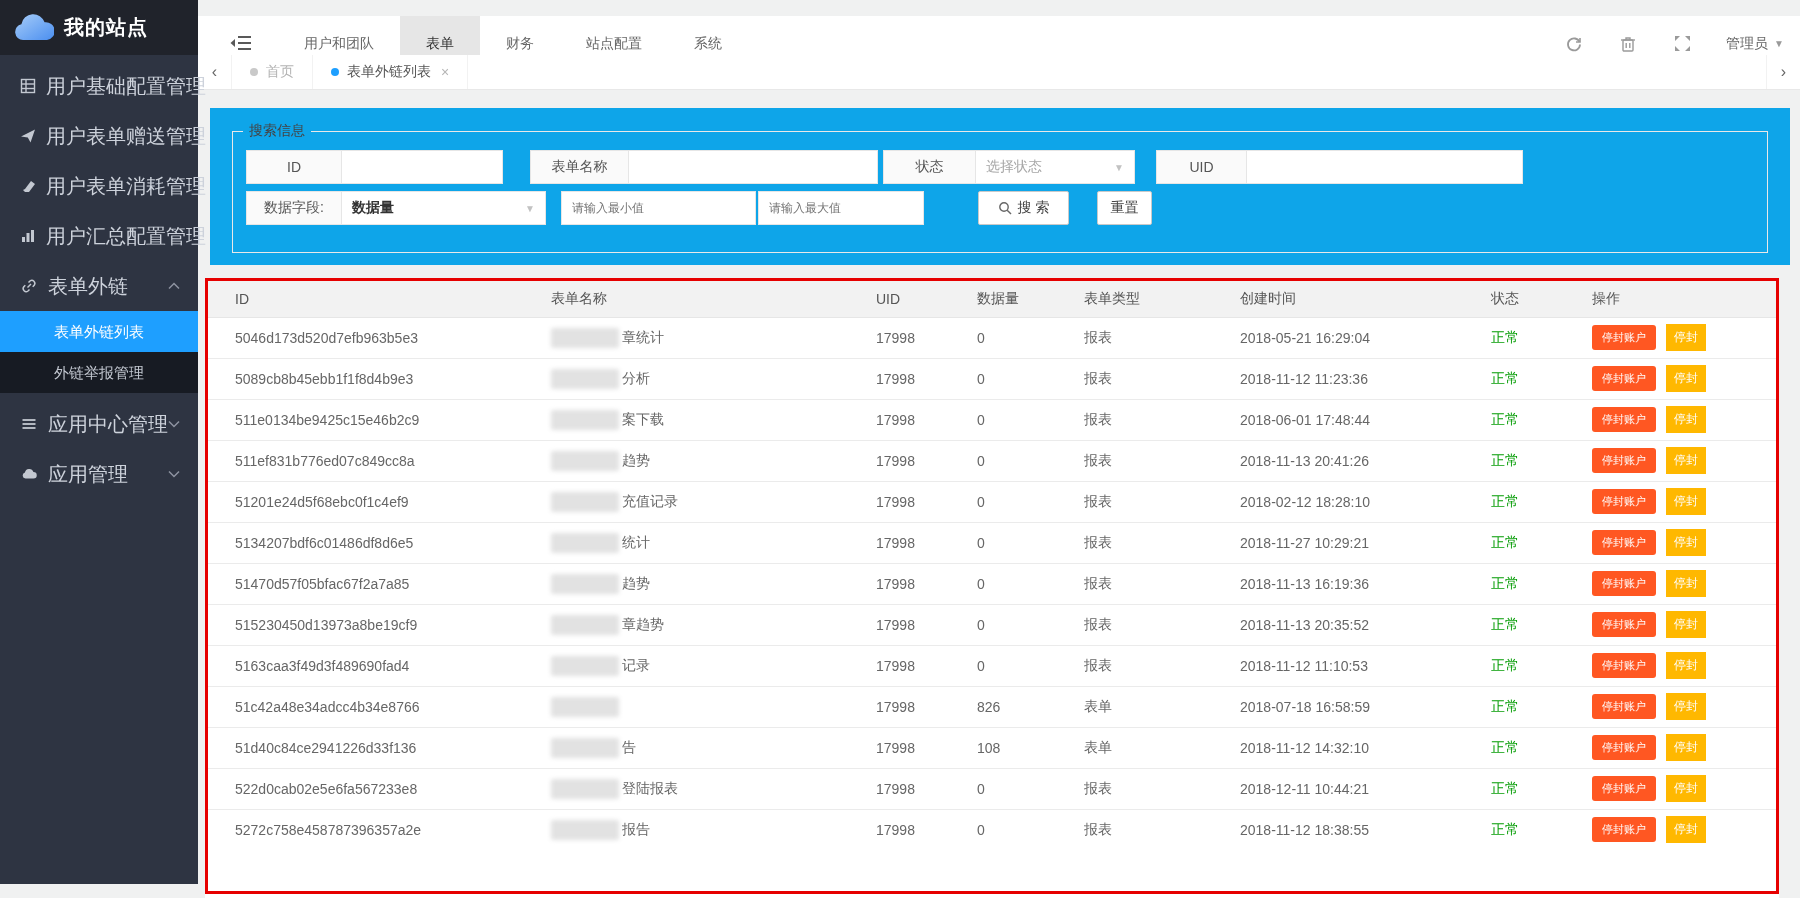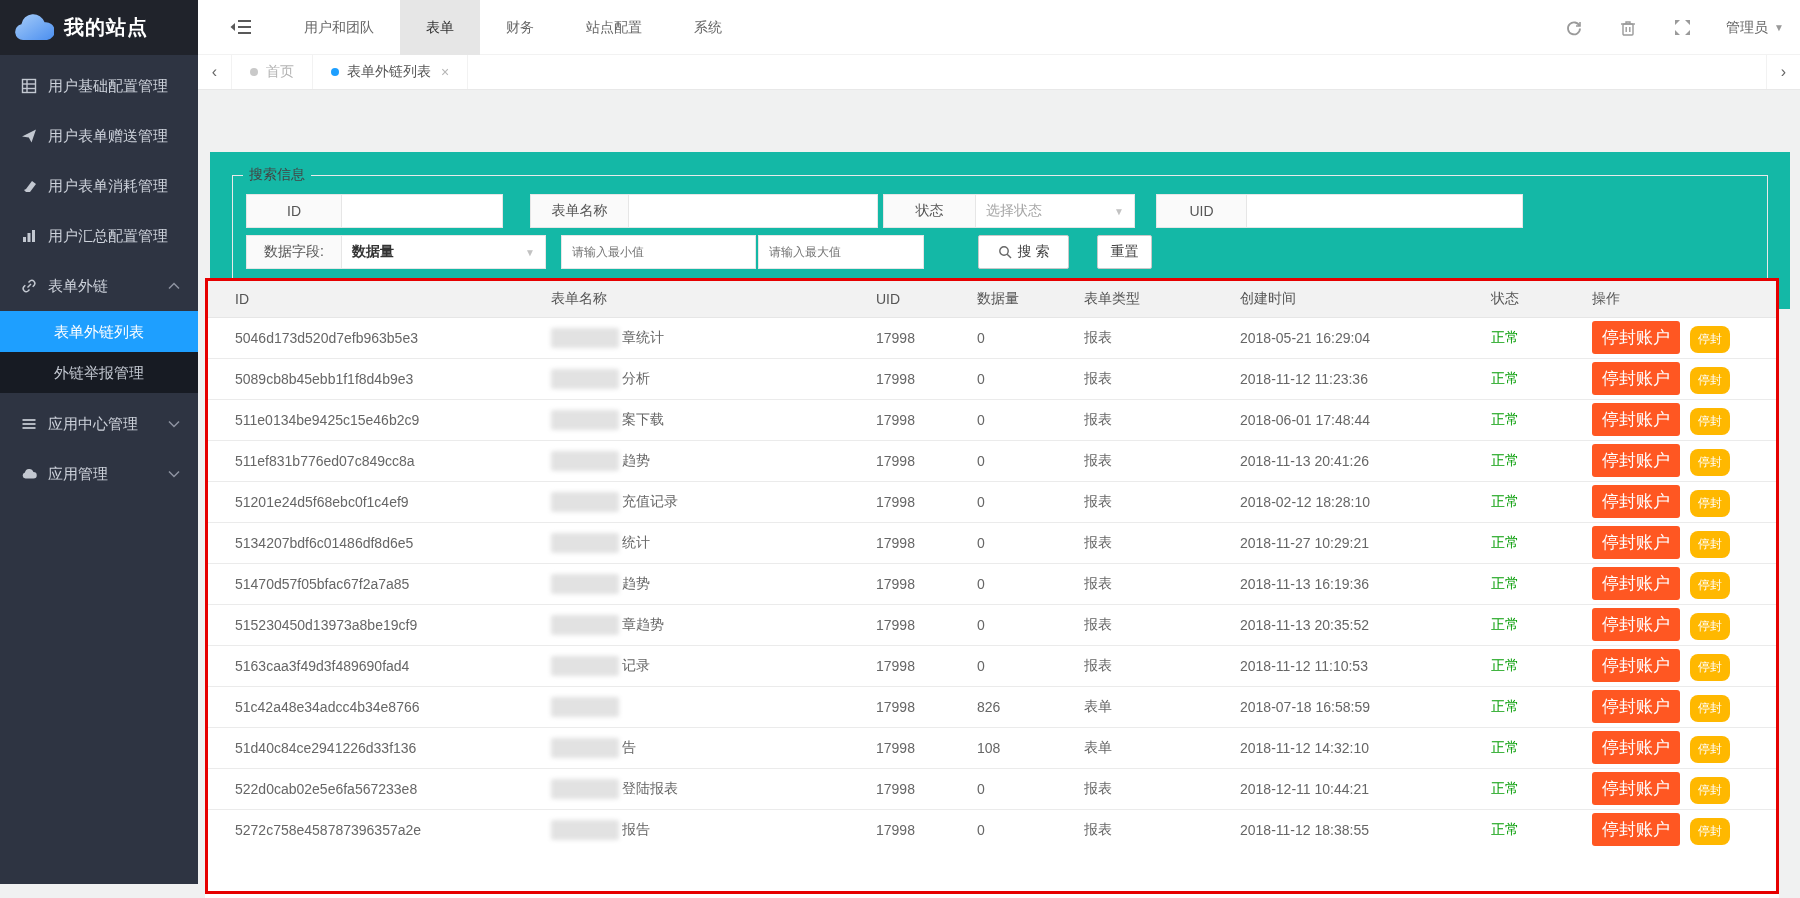--- a/index.html
+++ b/index.html
@@ -4,31 +4,31 @@
 <style>
   * { margin:0; padding:0; box-sizing:border-box; }
   html,body { width:1800px; height:898px; overflow:hidden;
     font-family:"Liberation Sans","DejaVu Sans",sans-serif; font-size:14px; color:#666; background:#f0f1f1; }
   .app { position:relative; width:1800px; height:898px; }
 
   
   .sidebar { position:absolute; left:0; top:0; width:198px; height:884px; background:#2e3442; z-index:5; }
   .logo { height:55px; background:#20232b; display:flex; align-items:center; padding-left:14px; }
   .logo .brand-title { color:#fff; font-size:20px; font-weight:bold; margin-left:10px; letter-spacing:1px; }
-  .side-item { height:50px; display:flex; align-items:center; padding-left:20px; color:#cdd2db; cursor:pointer; font-size:15px; }
+  .side-item { height:50px; display:flex; align-items:center; padding-left:20px; color:#cdd2db; cursor:pointer; font-size:20px; }
   .side-item .sicon { width:18px; height:18px; margin-right:10px; display:inline-flex; align-items:center; justify-content:center; }
   .side-item .slabel { flex:1; white-space:nowrap; }
   .side-item .chev { margin-right:18px; color:#8d93a0; }
   .side-sub { background:#20242c; }
   .side-sub-item { height:41px; line-height:41px; padding-left:54px; color:#c3c8d1; cursor:pointer; font-size:15px; }
   .side-sub-item.active { background:#1e9fff; color:#fff; }
   .side-sub-item.darker { background:#171b23; }
 
   
-  .navbar { position:absolute; left:198px; top:0; width:1602px; height:55px; background:#fff; border-bottom:1px solid #f2f2f2;padding-left:18px; }
+  .navbar { position:absolute; left:198px; top:16px; width:1602px; height:55px; background:#fff; border-bottom:1px solid #f2f2f2;padding-left:18px; }
   .collapse-btn { position:absolute; left:32px; top:17px; width:22px; height:20px; cursor:pointer; }
   .nav-menus { position:absolute; left:80px; top:0; height:55px; display:flex; }
   .nav-menu { padding:0 26px; height:55px; line-height:55px; color:#666; cursor:pointer; }
   .nav-menu.active { background:#e6e6e6; color:#333; }
   .nav-right { position:absolute; right:12px; top:0; height:55px; display:flex; align-items:center; }
   .nav-ic { width:20px; height:20px; margin-right:34px; cursor:pointer; display:inline-flex; align-items:center; justify-content:center; }
   .admin { color:#666; cursor:pointer; display:flex; align-items:center; margin-right:4px; }
   .admin .caret { font-size:10px; color:#999; margin-left:6px; }
 
   
@@ -37,21 +37,21 @@
   .tab-arrow.right { margin-left:auto; border-left:1px solid #f2f2f2; border-right:none; }
   .page-tab { display:flex; align-items:center; padding:0 18px; border-right:1px solid #f2f2f2; cursor:pointer; color:#b3b3b3; }
   .page-tab .dot { width:8px; height:8px; border-radius:50%; background:#c9c9c9; margin-right:8px; }
   .page-tab.active { color:#555; }
   .page-tab.active .dot { background:#1e9fff; }
   .page-tab .close-x { margin-left:10px; color:#b5b5b5; font-size:14px; cursor:pointer; }
 
   
   .content { position:absolute; left:198px; top:90px; width:1602px; height:808px; background:#f0f1f1; }
 
-  .search-card { position:absolute; left:12px; top:18px; width:1580px; height:157px; background:#14b8a6;margin-top:44px; }
+  .search-card { position:absolute; left:12px; top:18px; width:1580px; height:157px; background:#0ea5e9; }
   .search-fieldset { position:absolute; left:22px; right:22px; top:14px; bottom:12px; border:1px solid #e9e9e9; }
   .search-fieldset legend { margin-left:10px; padding:0 6px; color:#444; font-size:14px; }
   .frow { display:flex; align-items:center; height:34px; margin-left:13px; }
   .frow1 { margin-top:10px; }
   .frow2 { margin-top:7px; }
   .fgroup { display:flex; height:34px; }
   .flabel { background:#fafafa; border:1px solid #e6e6e6; border-right:none; display:flex; align-items:center; justify-content:center; color:#555; }
   .finput { border:1px solid #e6e6e6; background:#fff; height:34px; padding:0 10px; color:#333; font-size:12px; outline:none; font-family:inherit; }
   .fselect { border:1px solid #e6e6e6; background:#fff; height:34px; display:flex; align-items:center; padding:0 10px; cursor:pointer; position:relative; }
   .fselect .sel-text { flex:1; }
@@ -62,22 +62,22 @@
 
   
   .table-box { position:absolute; left:7px; top:188px; width:1574px; height:616px; border:3px solid #e60000; background:#fff; }
   table { border-collapse:collapse; table-layout:fixed; width:1568px; }
   thead th { height:36px; background:#f2f2f2; text-align:left; font-weight:normal; color:#555; padding-left:15px; border-bottom:1px solid #e6e6e6; }
   tbody td { height:41px; color:#666; padding-left:15px; border-bottom:1px solid #ebebeb; white-space:nowrap; overflow:hidden; }
   th:first-child, td:first-child { padding-left:27px; }
   tbody tr:last-child td { border-bottom:none; }
   .c-status { color:#089e08; }
   .blur-block { display:inline-block; width:68px; height:20px; background:#e2e2e2; filter:blur(2px); border-radius:2px; vertical-align:middle; margin-right:3px; }
-  .btn-ban-account { background:#ff5722; color:#fff; border:none; border-radius:3px; font-size:17px; padding:5px 10px; cursor:pointer; margin-right:10px; font-family:inherit; }
-  .btn-ban { background:#ffb800; color:#fff; border:none; border-radius:8px; font-size:12px; padding:5px 8px; cursor:pointer; font-family:inherit; }
+  .btn-ban-account { background:#ff5722; color:#fff; border:none; border-radius:3px; font-size:11px; padding:5px 10px; cursor:pointer; margin-right:10px; font-family:inherit; }
+  .btn-ban { background:#ffb800; color:#fff; border:none; border-radius:0; font-size:12px; padding:5px 8px; cursor:pointer; font-family:inherit; }
   .partial-row { position:absolute; left:7px; top:804px; width:1574px; height:4px; background:#fff; }
 
   svg { display:block; }
 </style>
 </head>
 <body>
 
 <div class="app">
 
   <aside class="sidebar">

